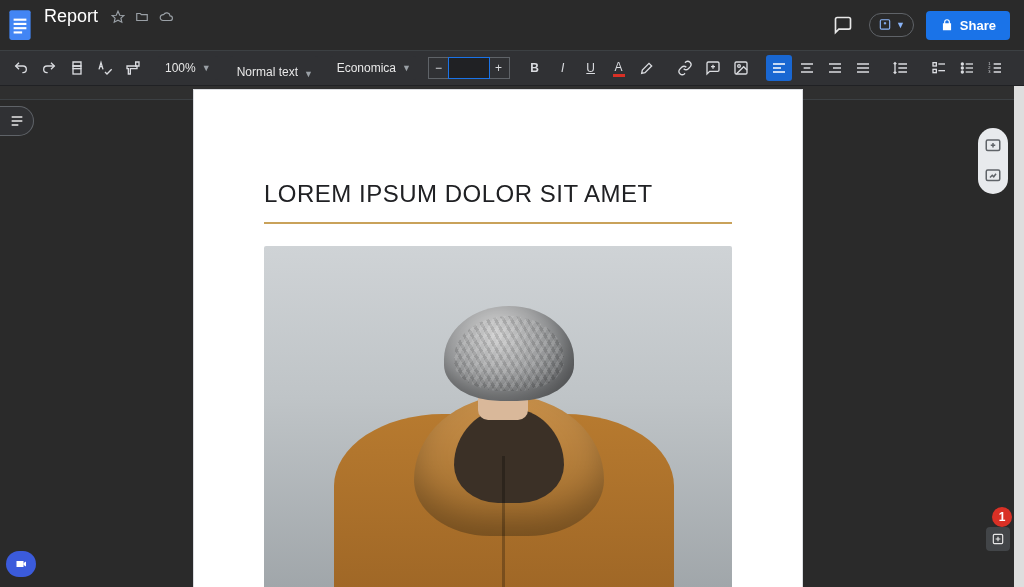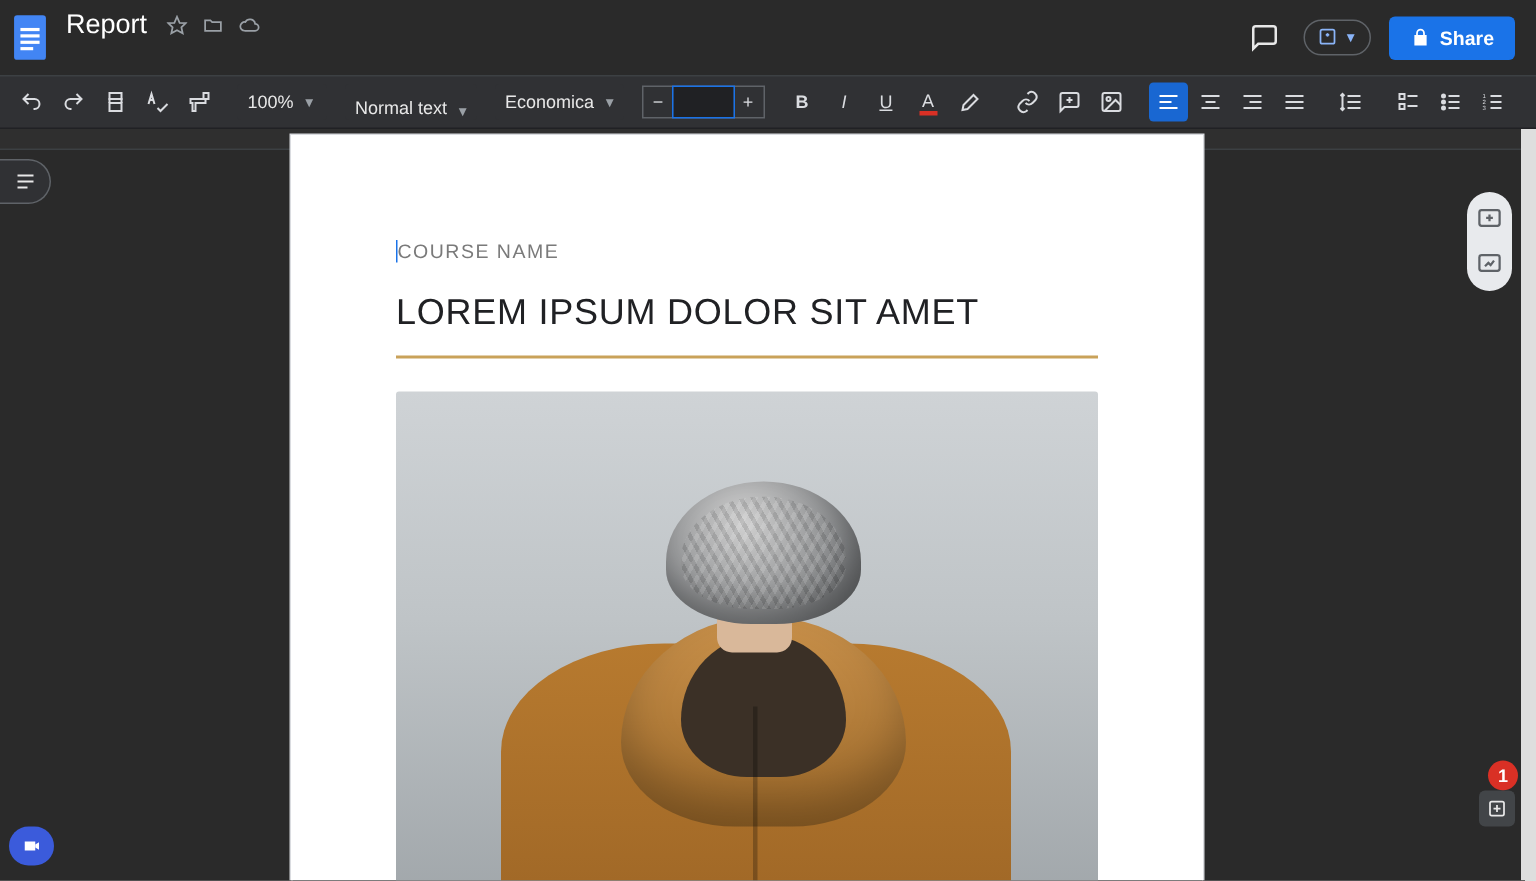--- a/index.html
+++ b/index.html
@@ -276,21 +276,20 @@
 <div class="workspace">
   <div class="ruler-h"></div>
   <div class="outline-tab">
     <svg width="16" height="16" viewBox="0 0 24 24" stroke="#e8e8e8" stroke-width="2" fill="none">
         <path d="M4 6h16M4 12h16M4 18h10"></path>
       </svg>
   </div>
 
   <div class="page">
     <div class="page-inner">
-      <div class="course"><span class="cursor-caret"></span><span>COURSE NAME</span></div>
       <div class="subtitle">LOREM IPSUM DOLOR SIT AMET</div>
       <div class="rule"></div>
       <div class="photo">
         <div class="jacket"></div>
         <div class="hood"></div>
         <div class="neck"></div>
         <div class="hat"></div>
         <div class="seam"></div>
       </div>
     </div>

